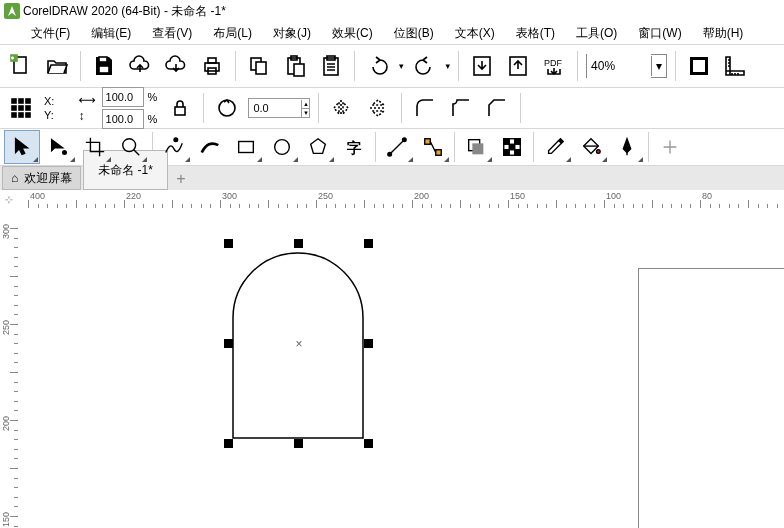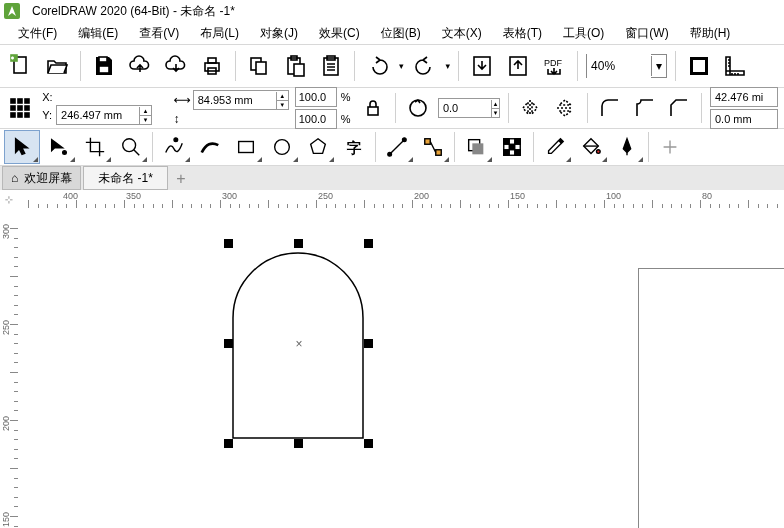--- a/index.html
+++ b/index.html
@@ -1,19 +1,19 @@
 <!DOCTYPE html>
 <html><head>
 <meta charset="utf-8">
 <style>
 html,body{margin:0;padding:0;font-family:"Microsoft YaHei",Arial,sans-serif;font-size:12px;background:#fff;color:#000;overflow:hidden}
-.titlebar{height:22px;background:#fff;display:flex;align-items:center;padding:0 4px;gap:12px}
+.titlebar{height:22px;background:#fff;display:flex;align-items:center;padding:0 4px;gap:3px}
 .titlebar .logo{width:16px;height:16px;background:#5fa33a;border-radius:2px;display:flex;align-items:center;justify-content:center}
 .titlebar .logo svg{width:12px;height:12px}
-.menubar{height:22px;display:flex;align-items:center;padding:0 8px;gap:1px}
+.menubar{height:22px;display:flex;align-items:center;padding:0 21px;gap:1px}
 .menubar .mi{padding:2px 10px;cursor:default}
 .toolbar{height:42px;border-top:1px solid #d8d8d8;border-bottom:1px solid #d8d8d8;display:flex;align-items:center;padding:0 6px;gap:6px;background:#fff}
 .toolbar2{height:40px;border-bottom:1px solid #d8d8d8;display:flex;align-items:center;padding:0 6px;gap:6px;background:#fff}
 .tbtn{width:30px;height:30px;display:flex;align-items:center;justify-content:center;cursor:default}
 .tbtn svg{width:24px;height:24px;stroke:#000;stroke-width:1.6;fill:none}
 .sep{width:1px;height:30px;background:#d0d0d0;margin:0 2px}
 .zoom{display:flex;align-items:center;border:1px solid #888;height:22px}
 .zoom input{border:0;width:56px;height:27px;font-size:12px;padding:0 4px;outline:none}
 .zoom .dd{width:14px;height:20px;border-left:1px solid #888;display:flex;align-items:center;justify-content:center}
 .propbar{display:flex;align-items:center;gap:4px}
@@ -25,21 +25,21 @@
 .fld .sp div:first-child{border-bottom:1px solid #999}
 .smfld{display:flex;align-items:center;border:1px solid #999;height:18px;background:#fff}
 .smfld input{border:0;height:16px;width:34px;font-size:11px;padding:0 3px;outline:none}
 .lbl{font-size:11px;padding:0 2px}
 .toolbox{height:36px;border-bottom:1px solid #d8d8d8;display:flex;align-items:center;padding:0 4px;gap:2px;background:#fff}
 .tool{width:34px;height:32px;display:flex;align-items:center;justify-content:center;cursor:default;position:relative}
 .tool.active{background:#d7e4f2;border:1px solid #7da2ce}
 .tool svg{width:22px;height:22px;stroke:#000;stroke-width:1.5;fill:none}
 .tool .corner{position:absolute;right:1px;bottom:1px;width:0;height:0;border-right:5px solid #555;border-top:5px solid transparent}
 .tabs{height:24px;background:#e8e8e8;display:flex;align-items:flex-end;padding-left:2px}
-.tab{height:22px;padding:0 14px;display:flex;align-items:center;gap:6px;background:#d8d8d8;border:1px solid #b8b8b8;margin-right:2px;font-size:12px;cursor:default}
+.tab{height:22px;padding:8px 14px;display:flex;align-items:center;gap:6px;background:#d8d8d8;border:1px solid #b8b8b8;margin-right:2px;font-size:12px;cursor:default}
 .tab.home{background:#d8d8d8;padding:0 8px}
 .tab.active{background:#f4f4f4}
 .addtab{width:22px;height:22px;display:flex;align-items:center;justify-content:center;color:#888;font-size:16px}
 .canvas-wrap{position:relative;height:360px;background:#fff}
 .ruler-h{position:absolute;left:18px;right:0;top:0;height:18px;background:#fff;border-bottom:1px solid #bbb;overflow:hidden}
 .ruler-v{position:absolute;left:0;top:18px;bottom:0;width:18px;background:#fff;border-right:1px solid #bbb;overflow:hidden}
 .ruler-c{position:absolute;left:0;top:0;width:18px;height:18px;background:#fff;border-right:1px solid #bbb;border-bottom:1px solid #bbb;display:flex;align-items:center;justify-content:center;font-size:10px;color:#888}
 .canvas{position:absolute;left:18px;top:18px;right:0;bottom:0;background:#fff;overflow:hidden}
 .tick{position:absolute;background:#888}
 .ticklbl{position:absolute;font-size:9px;color:#666}
@@ -205,41 +205,27 @@
         <rect x="17" y="17" width="4" height="4" fill="#000"></rect>
       </svg>
     </div>
   <div class="propbar">
     <div class="coord">
       <div style="display:flex;align-items:center;gap:2px">
           <span class="lbl">X:</span>
         </div>
       <div style="display:flex;align-items:center;gap:2px">
           <span class="lbl">Y:</span>
-          <div class="fld">
-            <input value="246.497 mm" style="">
-            <div class="sp">
-              <div>▴</div>
-              <div>▾</div>
-            </div>
-          </div>
         </div>
     </div>
   </div>
   <div style="width:10px"></div>
   <div class="coord">
     <div style="display:flex;align-items:center;gap:2px">
         <span>⟷</span>
-        <div class="fld">
-          <input value="84.953 mm" style="">
-          <div class="sp">
-            <div>▴</div>
-            <div>▾</div>
-          </div>
-        </div>
       </div>
     <div style="display:flex;align-items:center;gap:2px">
         <span>↕</span>
       </div>
   </div>
   <div class="coord">
     <div style="display:flex;align-items:center;gap:2px">
         <div class="smfld">
           <input value="100.0" style="">
         </div>
@@ -293,28 +279,20 @@
       <svg viewBox="0 0 24 24">
         <path d="M4 20 V8 a4 4 0 0 0 4-4 h12"></path>
       </svg>
     </div>
   <div class="tbtn">
       <svg viewBox="0 0 24 24">
         <path d="M4 20 V9 L9 4 h11"></path>
       </svg>
     </div>
   <div class="sep"></div>
-  <div class="coord">
-    <div class="rtfld">
-        <input value="42.476 mi" style="">
-      </div>
-    <div class="rtfld">
-        <input value="0.0 mm" style="">
-      </div>
-  </div>
 </div>
 
 <div class="toolbox">
   <div class="tool active">
       <svg viewBox="0 0 24 24">
         <path d="M5 3 L5 18 L9 14 L12 20 L15 19 L12 13 L18 13 Z" fill="#000"></path>
       </svg>
       <div class="corner"></div>
     </div>
   <div class="tool">
@@ -447,32 +425,32 @@
   <div class="tab active">
     <span>未命名 -1*</span>
   </div>
   <div class="addtab">+</div>
 </div>
 
 <div class="canvas-wrap">
   <div class="ruler-c">⊹</div>
   <div class="ruler-h" id="rh">
       <div class="tick" style="left: 10px; top: 10px; width: 1px; height: 8px;"></div>
-      <div class="ticklbl" style="left: 12px; top: 1px; margin-left: 33px;">400</div>
+      <div class="ticklbl" style="left: 12px; top: 1px;">400</div>
       <div class="tick" style="left: 19.6px; top: 14px; width: 1px; height: 4px;"></div>
       <div class="tick" style="left: 29.2px; top: 14px; width: 1px; height: 4px;"></div>
       <div class="tick" style="left: 38.8px; top: 14px; width: 1px; height: 4px;"></div>
       <div class="tick" style="left: 48.4px; top: 14px; width: 1px; height: 4px;"></div>
       <div class="tick" style="left: 58px; top: 10px; width: 1px; height: 8px;"></div>
       <div class="tick" style="left: 67.6px; top: 14px; width: 1px; height: 4px;"></div>
       <div class="tick" style="left: 77.2px; top: 14px; width: 1px; height: 4px;"></div>
       <div class="tick" style="left: 86.8px; top: 14px; width: 1px; height: 4px;"></div>
       <div class="tick" style="left: 96.4px; top: 14px; width: 1px; height: 4px;"></div>
       <div class="tick" style="left: 106px; top: 10px; width: 1px; height: 8px;"></div>
-      <div class="ticklbl" style="left: 108px; top: 1px;">350</div>
+      <div class="ticklbl" style="left: 108px; top: 1px;">220</div>
       <div class="tick" style="left: 115.6px; top: 14px; width: 1px; height: 4px;"></div>
       <div class="tick" style="left: 125.2px; top: 14px; width: 1px; height: 4px;"></div>
       <div class="tick" style="left: 134.8px; top: 14px; width: 1px; height: 4px;"></div>
       <div class="tick" style="left: 144.4px; top: 14px; width: 1px; height: 4px;"></div>
       <div class="tick" style="left: 154px; top: 10px; width: 1px; height: 8px;"></div>
       <div class="tick" style="left: 163.6px; top: 14px; width: 1px; height: 4px;"></div>
       <div class="tick" style="left: 173.2px; top: 14px; width: 1px; height: 4px;"></div>
       <div class="tick" style="left: 182.8px; top: 14px; width: 1px; height: 4px;"></div>
       <div class="tick" style="left: 192.4px; top: 14px; width: 1px; height: 4px;"></div>
       <div class="tick" style="left: 202px; top: 10px; width: 1px; height: 8px;"></div>

